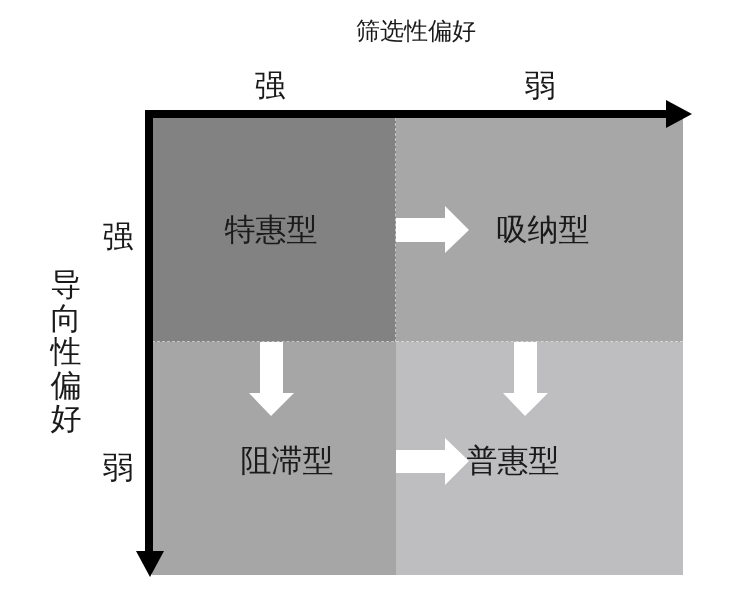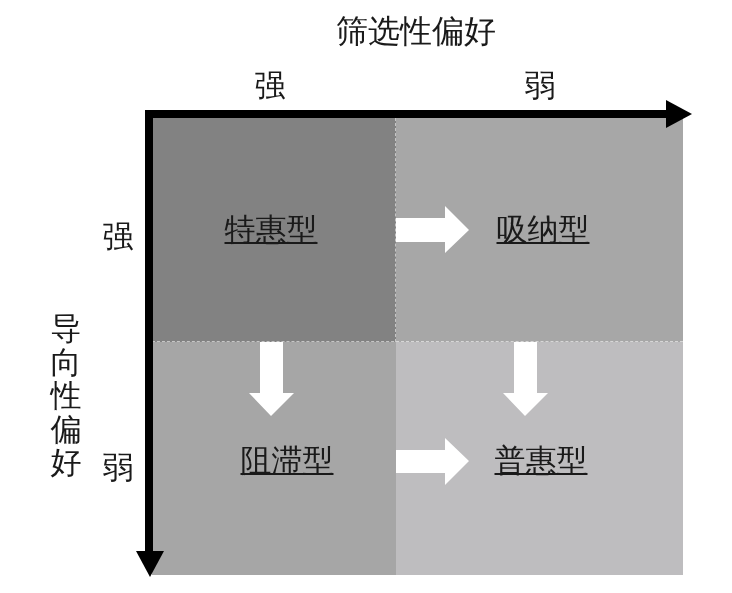--- a/index.html
+++ b/index.html
@@ -12,60 +12,58 @@
       height: 593px;
       position: relative;
       overflow: hidden;
       font-family: "DejaVu Sans", "Liberation Sans", sans-serif;
       color: #1a1a1a;
     }
     .abs { position: absolute; }
     .title {
       left: 333px; top: 11px;
       width: 166px;
-      font-size: 32px;
+      font-size: 24px;
       line-height: 40px;
       letter-spacing: 0px;
       white-space: nowrap;
       text-align: center;
     }
     .tick {
       font-size: 31px;
       line-height: 34px;
       width: 34px;
       text-align: center;
     }
     .vlabel {
       left: 48px; top: 268px;
       width: 36px;
       font-size: 31px;
       line-height: 33.5px;
       text-align: center;
       word-break: break-all;
-      margin-top: 44px;
     }
     .quad {
       position: absolute;
     }
     .q-tl { left: 152px; top: 118px; width: 244px; height: 224px; background: #828282; }
     .q-tr { left: 396px; top: 118px; width: 287px; height: 224px; background: #a7a7a7; }
     .q-bl { left: 152px; top: 342px; width: 244px; height: 233px; background: #a6a6a6; }
     .q-br { left: 396px; top: 342px; width: 287px; height: 233px; background: #bebdbf; }
     .div-v {
       left: 395px; top: 118px; width: 0; height: 224px;
       border-left: 1.5px dashed rgba(255,255,255,0.55);
     }
     .div-h {
       left: 152px; top: 341px; width: 531px; height: 0;
       border-top: 1.5px dashed rgba(255,255,255,0.55);
     }
     .qlabel {
       font-size: 31px;
       line-height: 36px;
-      text-decoration: underline;
       text-underline-offset: 2px;
       text-decoration-thickness: 1.5px;
       white-space: nowrap;
       color: #1a1a1a;
       width: 110px;
       text-align: center;
     }
     svg.overlay {
       position: absolute; left: 0; top: 0;
     }
@@ -113,13 +111,13 @@
 <div class="abs tick" style="left:253px; top:68px;">强</div>
 <div class="abs tick" style="left:523px; top:68px;">弱</div>
 
 <div class="abs vlabel">导向性偏好</div>
 <div class="abs tick" style="left:101px; top:219px;">强</div>
 <div class="abs tick" style="left:101px; top:450px;">弱</div>
 
 <div class="abs qlabel" style="left:216px; top:211px;">特惠型</div>
 <div class="abs qlabel" style="left:488px; top:211px;">吸纳型</div>
 <div class="abs qlabel" style="left:232px; top:442px;">阻滞型</div>
-<div class="abs qlabel" style="left:486px; top:442px;">普惠型</div>
+<div class="abs qlabel" style="left:458px; top:442px;">普惠型</div>
 
 </body></html>

